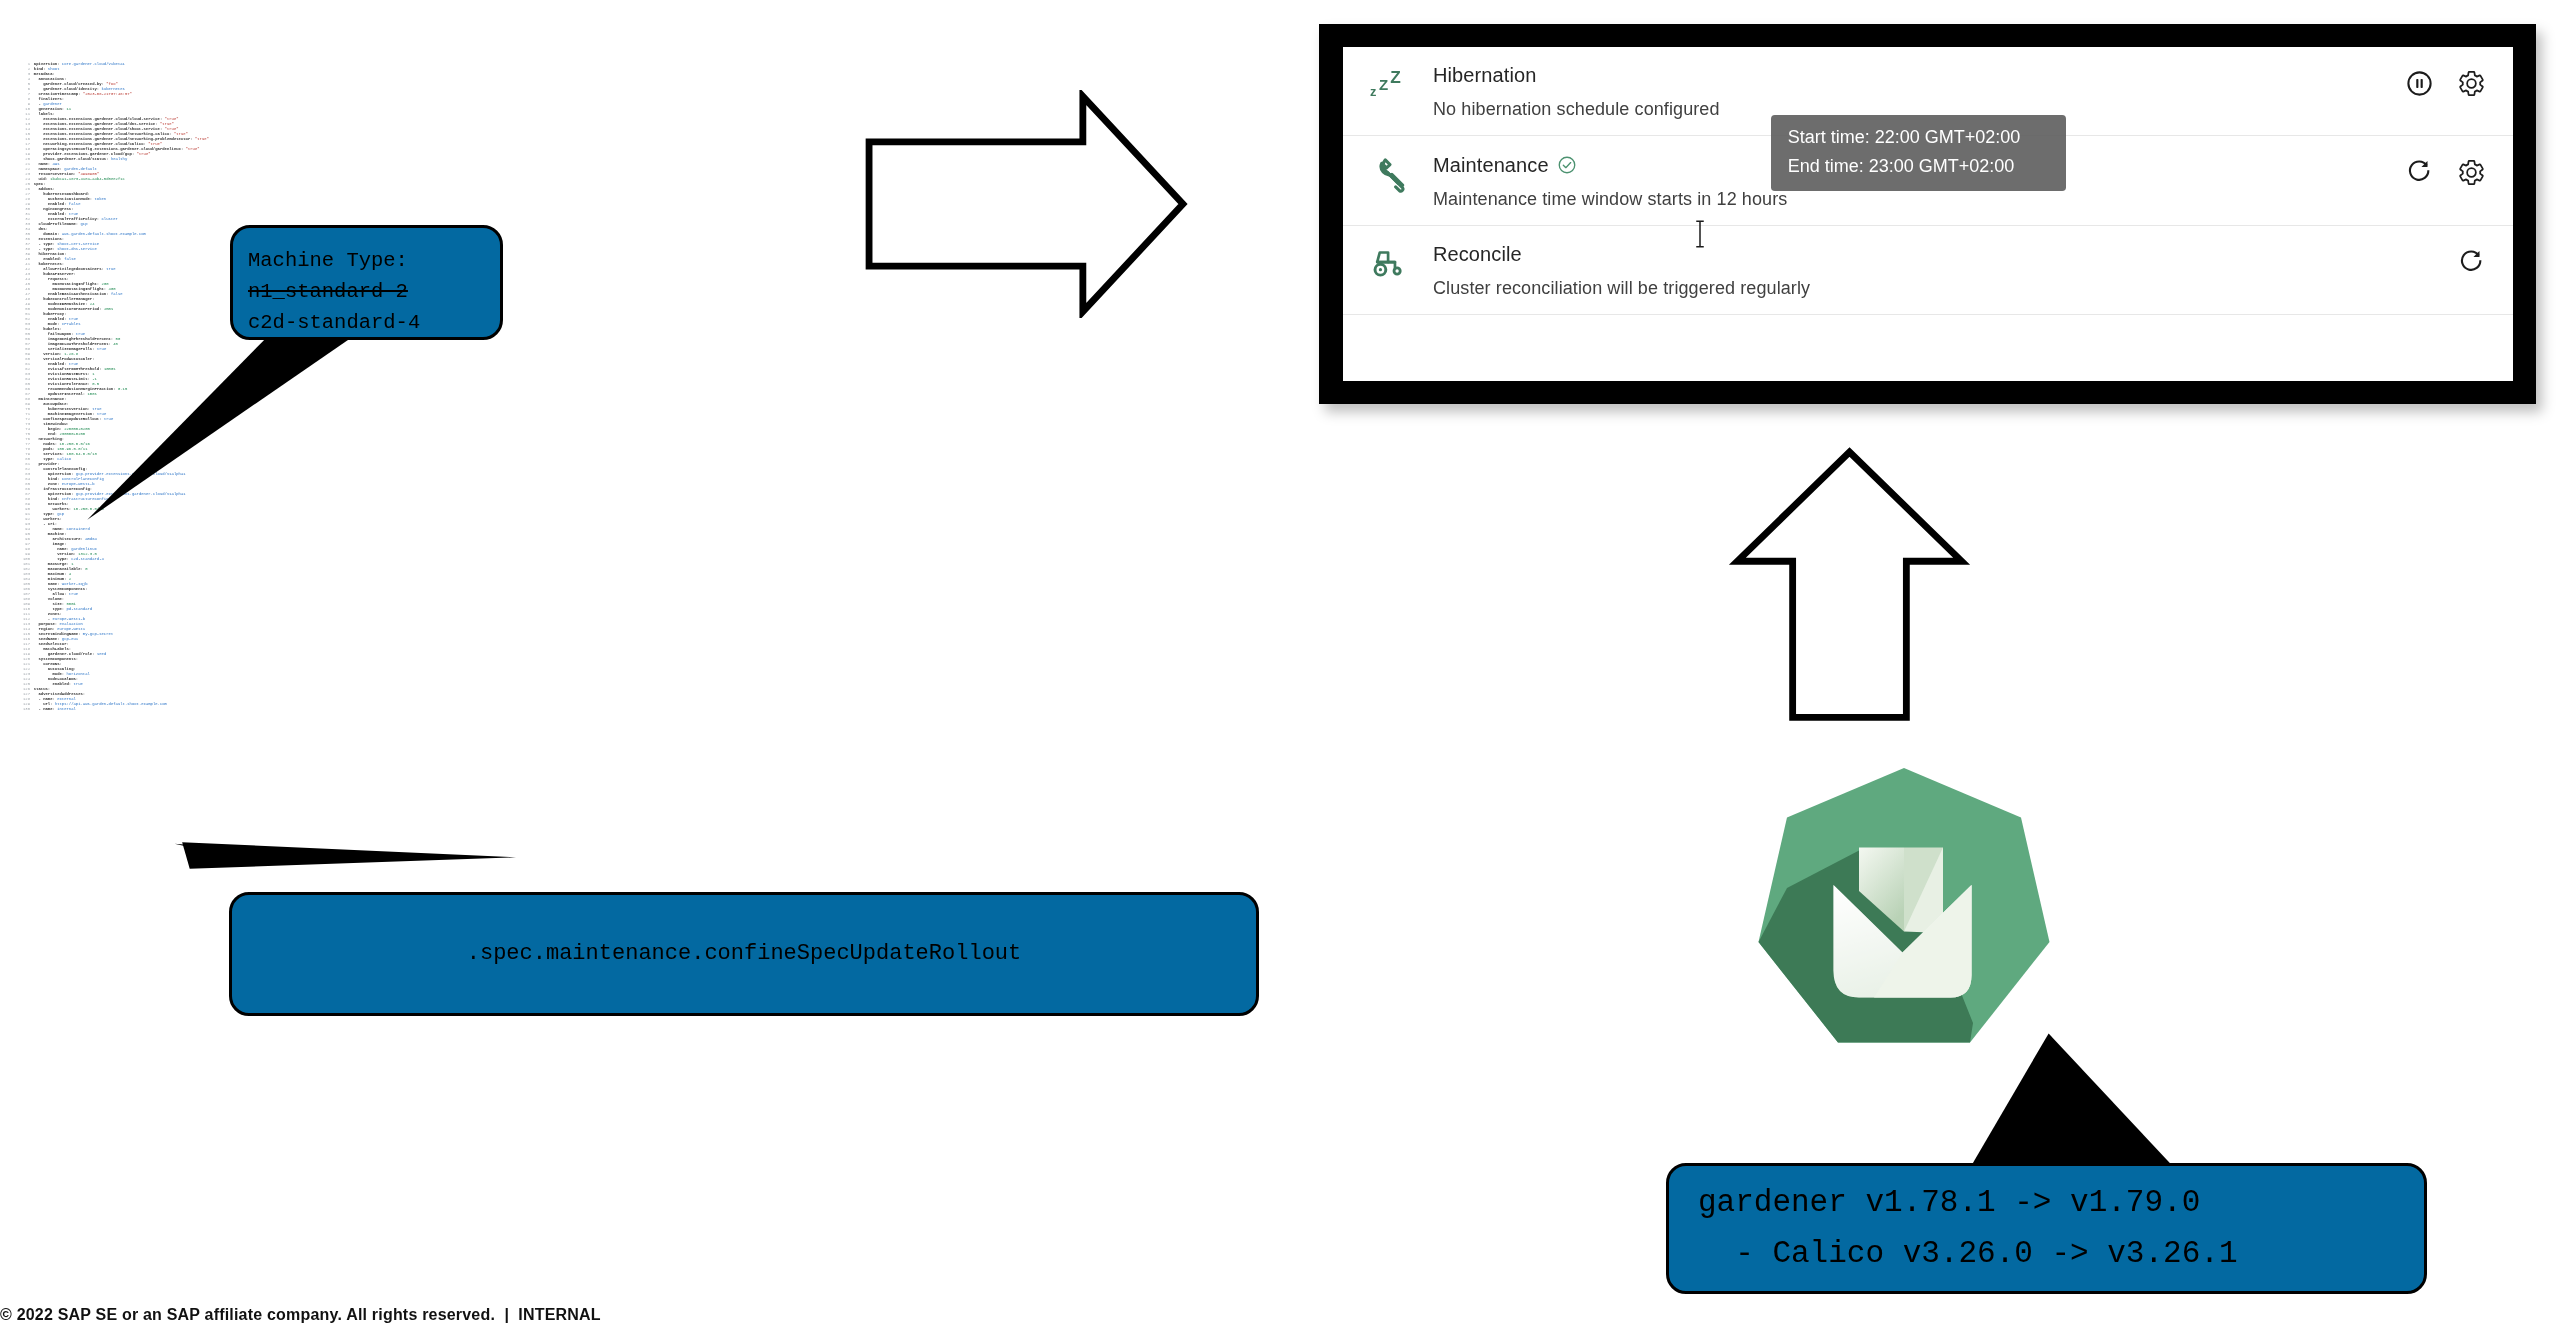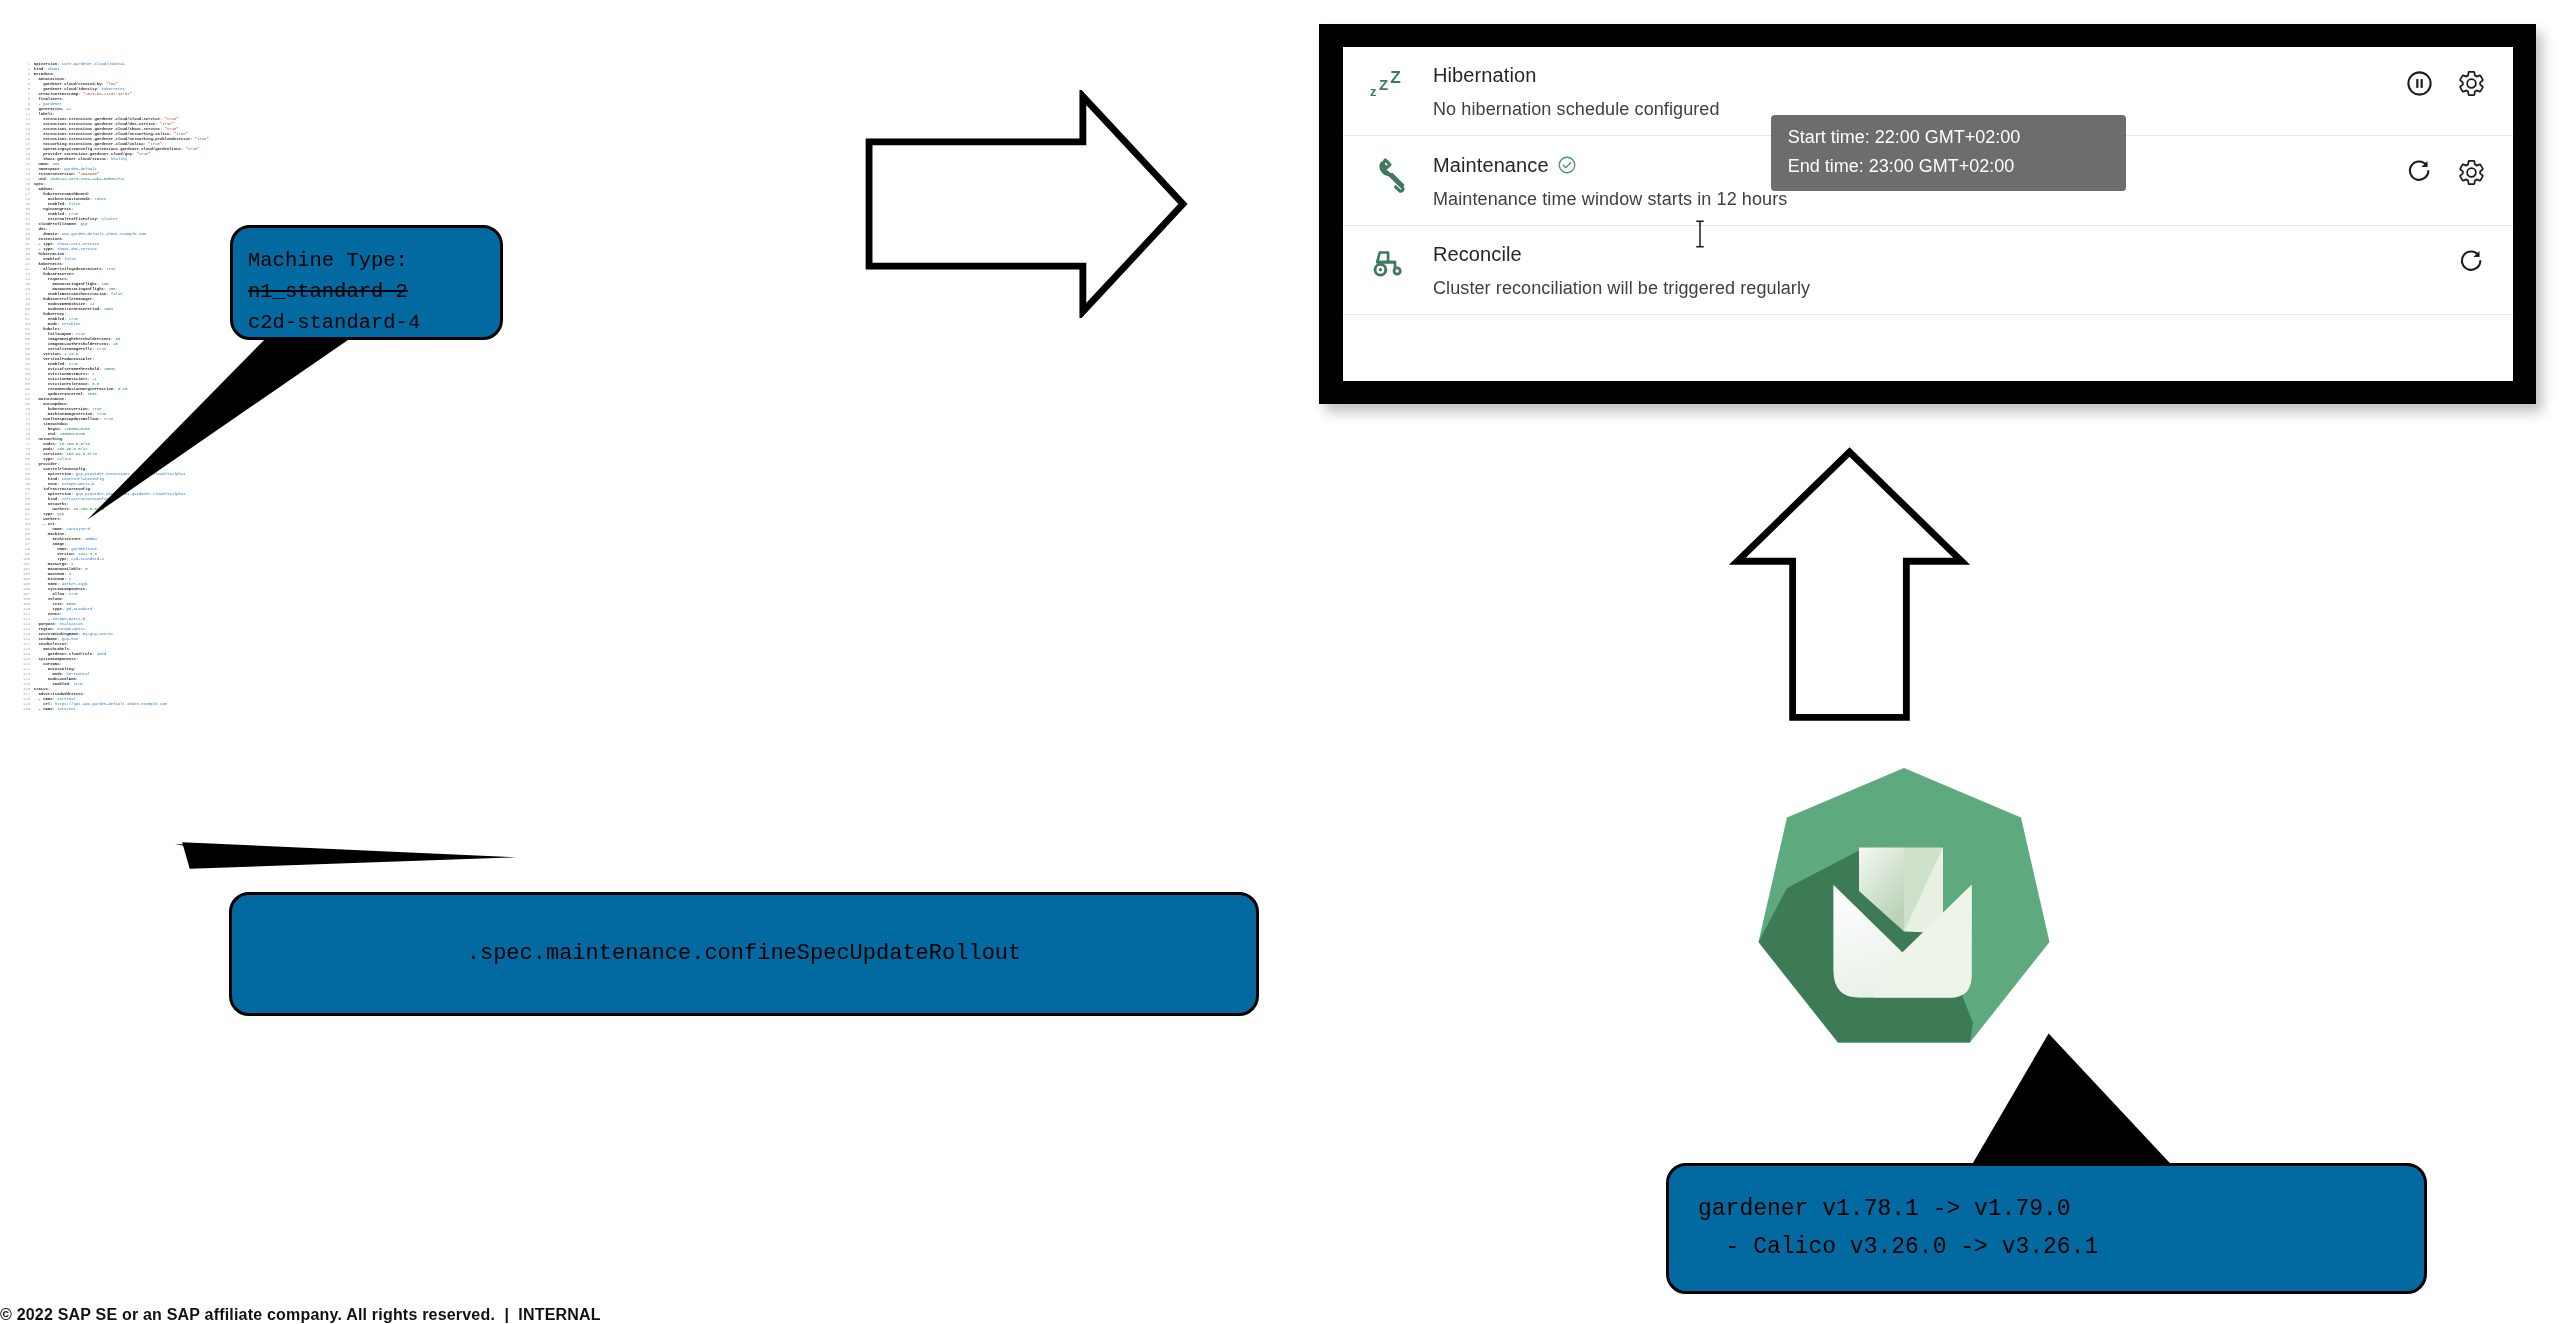--- a/index.html
+++ b/index.html
@@ -82,21 +82,21 @@
     display: flex;
     align-items: center;
     justify-content: center;
   }
   #callout-versions {
     left: 1666px;
     top: 1163px;
     width: 761px;
     height: 131px;
     padding: 0;
-    font-size: 23px;
+    font-size: 31px;
     display: flex;
     flex-direction: column;
     justify-content: center;
     align-items: flex-start;
     padding-left: 29px;
   }
   #callout-versions .line { line-height: 1.62; }
 
   
   #tails {
@@ -183,21 +183,21 @@
     padding-top: 6px;
   }
   .act-icon { width: 29px; height: 29px; display: block; cursor: pointer; }
   .act-spacer { width: 29px; height: 29px; }
 
   
   #maintenance-tooltip {
     position: absolute;
     left: 1771px;
     top: 115px;
-    width: 355px;
+    width: 295px;
     padding: 8.3px 16.7px 10.6px 16.7px;
     background: rgba(97,97,97,.92);
     border-radius: 3.8px;
     color: #ffffff;
     font-size: 18px;
     line-height: 1.58;
     z-index: 60;
     box-sizing: border-box;
   }
 

